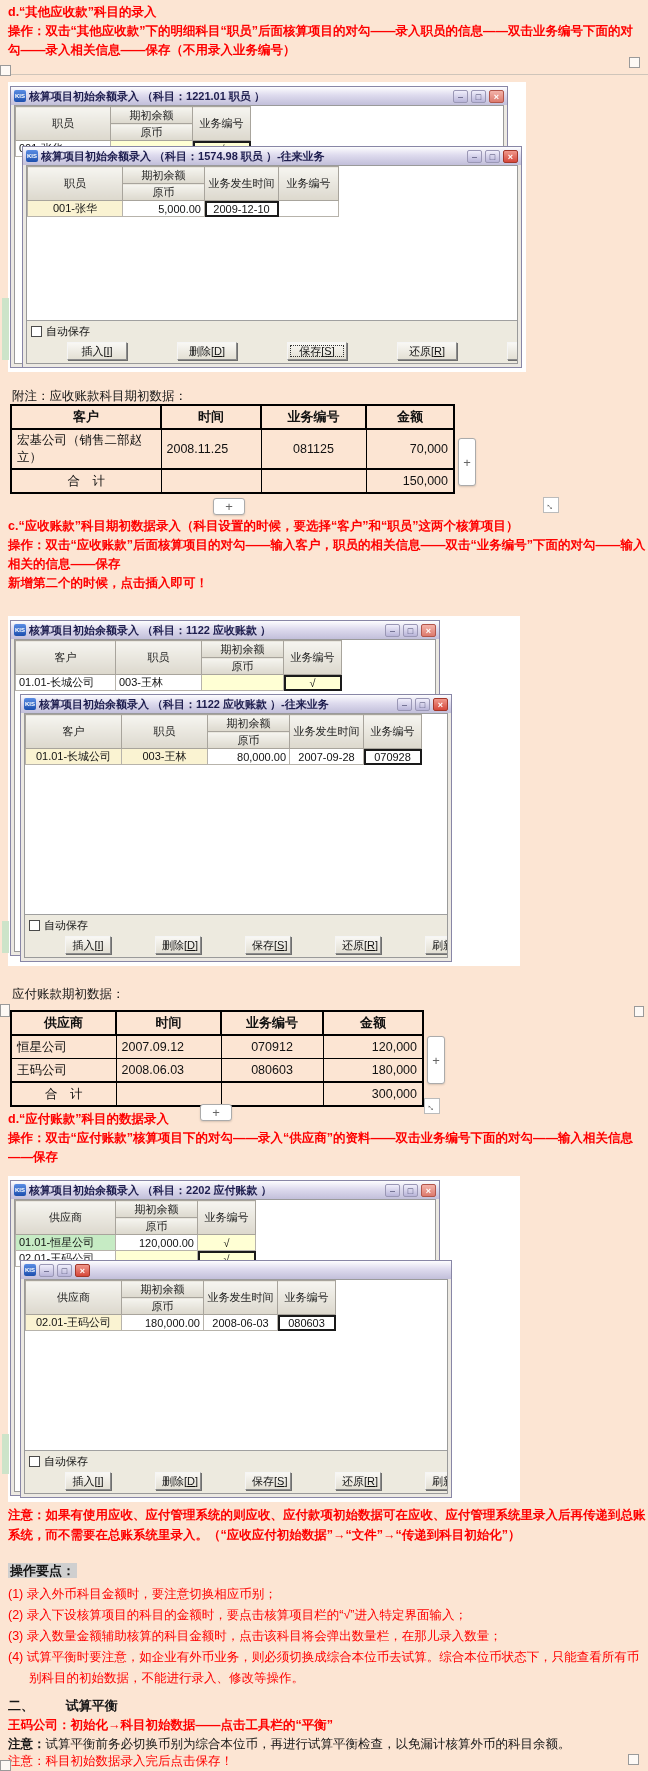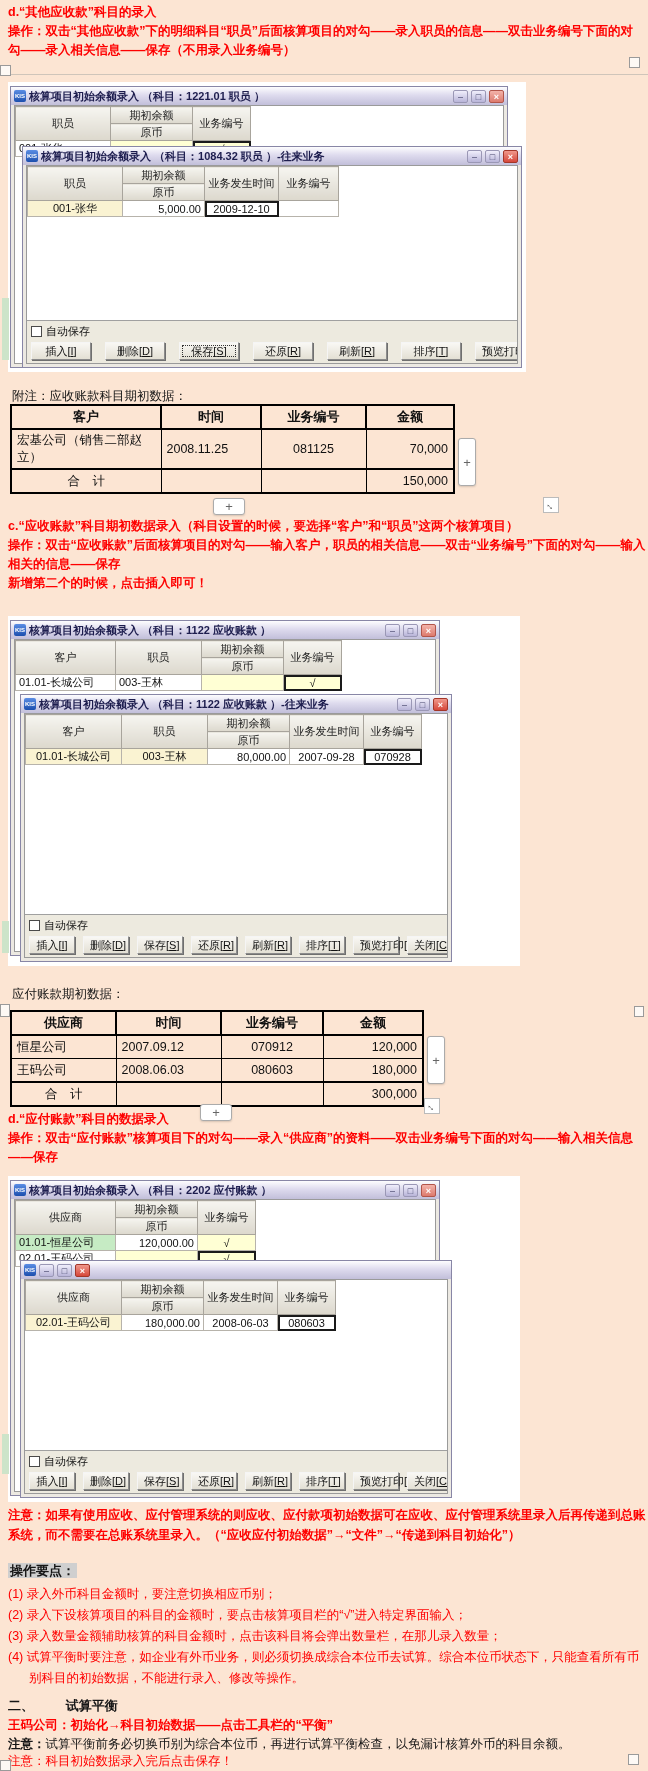--- a/index.html
+++ b/index.html
@@ -45,21 +45,21 @@
   .cg{background:#c6ebc4 !important;}
   .amt{text-align:right;}
   .sel{outline:2px solid #1a1a1a;outline-offset:-2px;text-align:center;}
   
   .bbar{position:absolute;left:0;right:0;bottom:0;background:#edeadf;border-top:1px solid #a0a0a0;padding:2px 4px 3px;}
   .chkrow{display:flex;align-items:center;gap:4px;font-size:11px;color:#111;margin:1px 0 3px;}
   .chkbox{width:11px;height:11px;background:#fff;border:1px solid #4a4a4a;box-sizing:border-box;}
   .btnrow{display:flex;align-items:center;}
   .btn{height:18px;background:linear-gradient(#f9f8f4,#e3e0d4);border:1px solid #8b8b8b;
        border-top-color:#f5f5f5;border-left-color:#f5f5f5;box-shadow:1px 1px 0 #6f6f6f;
-       font-size:11px;color:#111;text-align:center;line-height:16px;padding:0 6px;box-sizing:border-box;white-space:nowrap;}
+       font-size:11px;color:#111;text-align:center;line-height:16px;padding:0 6px;box-sizing:border-box;white-space:nowrap;margin-left:36px;}
   .btn.focus{outline:1px dotted #333;outline-offset:-4px;}
   .bar-wide .btn{min-width:60px;margin-right:14px;}
   .bar-narrow .btn{min-width:46px;margin-right:8px;}
   .btn.last{margin-left:auto;margin-right:2px;}
   
   .anchor{position:absolute;width:11px;height:11px;border:1px solid #9a9a9a;background:#fdf9f5;box-sizing:border-box;}
   .hline{position:absolute;left:0;right:0;border-top:1px solid #cfc5ba;}
   .plus{position:absolute;border:1px solid #ababab;background:#fff;border-radius:3px;color:#666;
         display:flex;align-items:center;justify-content:center;font-size:13px;box-shadow:0 1px 2px rgba(0,0,0,.15);}
   .rsz{position:absolute;width:14px;height:14px;border:1px solid #bbb;background:#fff;display:flex;align-items:center;
@@ -113,21 +113,21 @@
         <td class="cy sel">√</td>
       </tr>
     </tbody>
       </table>
   </div>
 </div>
 
 <div class="win" style="left:22px;top:146px;width:500px;height:222px;">
   <div class="tbar">
     <span class="kis">KIS</span>
-    <span class="ttl">核算项目初始余额录入 （科目：1084.32 职员 ）-往来业务</span>
+    <span class="ttl">核算项目初始余额录入 （科目：1574.98 职员 ）-往来业务</span>
     <span class="ctl g">–</span>
     <span class="ctl g">□</span>
     <span class="ctl r">×</span>
   </div>
   <div class="wbody">
     <table class="grid" style="width:311px;">
       <colgroup>
           <col style="width:95px">
           <col style="width:82px">
           <col style="width:74px">

